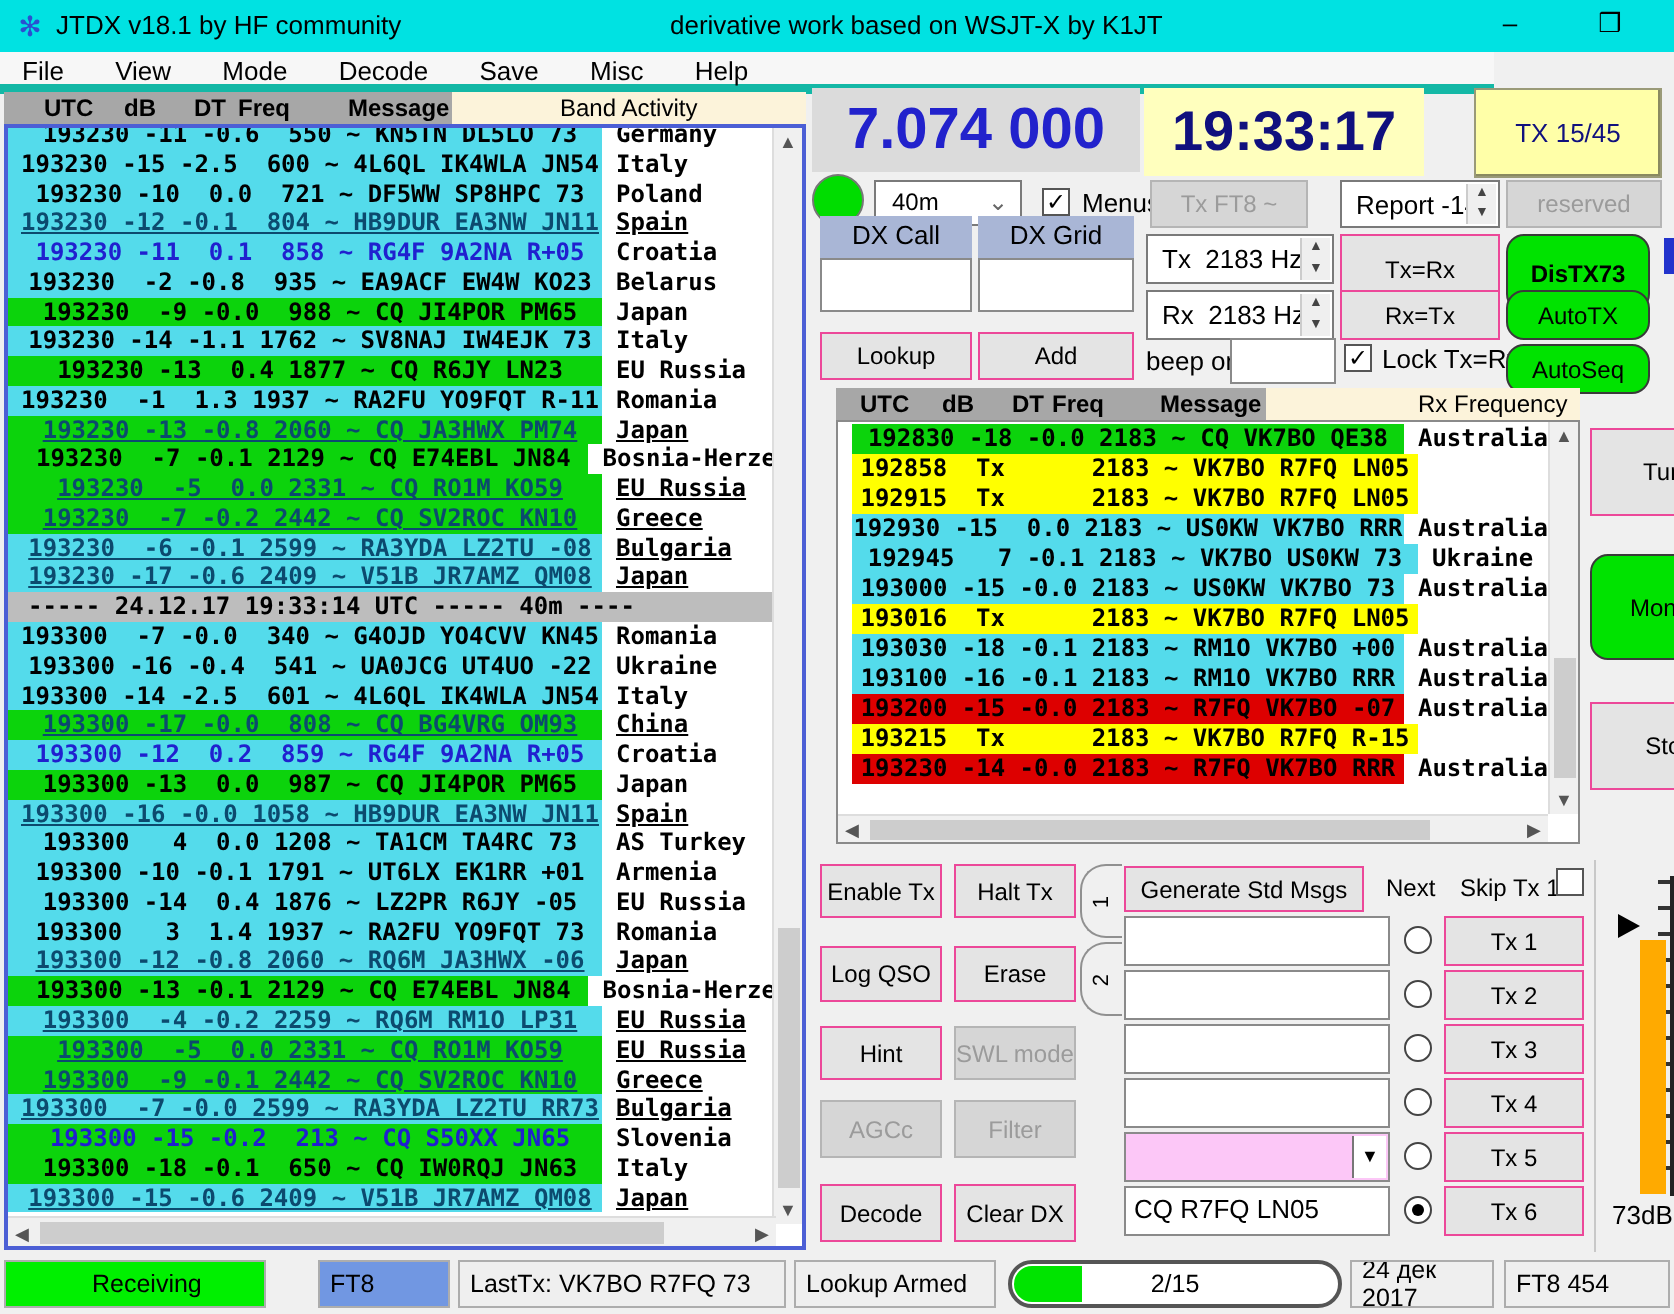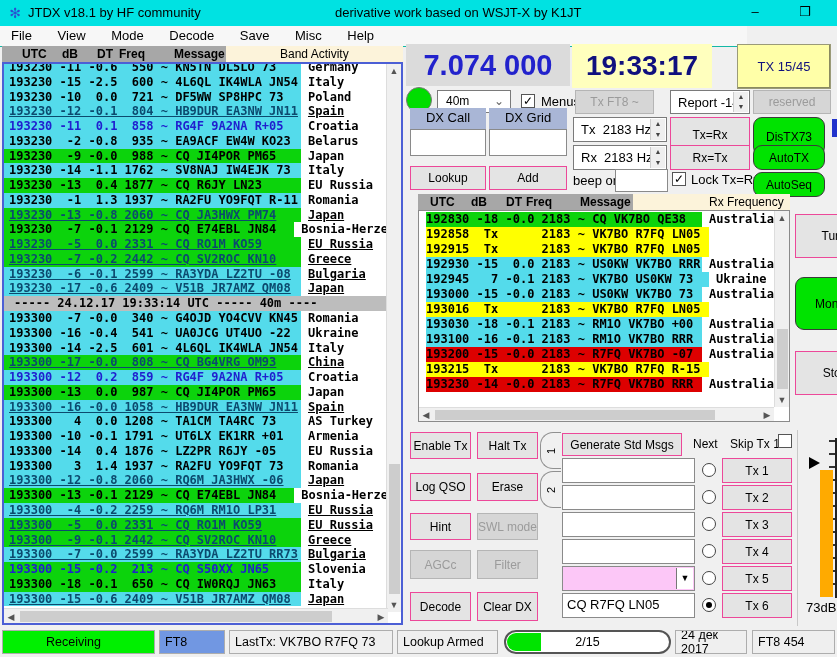--- a/index.html
+++ b/index.html
@@ -8,35 +8,35 @@
   .abs { position:absolute; }
 
   
   #titlebar { left:0; top:0; width:837px; height:26px; background:#00e2e2; }
   #app-icon { left:7px; top:5px; width:16px; height:16px; color:#2b4fd0; font-size:14px; line-height:16px; text-align:center; }
   #title-left { left:28px; top:5px; }
   #title-right { left:335px; top:5px; }
   .win-btn { top:4px; width:30px; height:18px; text-align:center; font-size:13px; line-height:16px; }
 
   
-  #menubar { left:0; top:26px; width:747px; height:21px; background:#f7f7f7; border-bottom:1px solid #14b8a6; }
+  #menubar { left:0; top:26px; width:747px; height:21px; background:#f7f7f7; border-bottom:5px solid #14b8a6; }
   .menu-item { display:inline-block; padding:2px 11px 0 11px; height:21px; }
 
   
   .thead { height:16px; font-weight:bold; font-size:12px; }
   .thead .gray { position:absolute; top:0; height:16px; background:#a7a7a7; }
   .thead .cream { position:absolute; top:0; height:16px; background:#fcf3da; }
   .thead span { position:absolute; top:1px; }
   #ba-header { left:2px; top:46px; width:401px; }
   #rx-header { left:418px; top:194px; width:372px; }
 
   
   #ba-box { left:2px; top:62px; width:401px; height:563px; border:2px solid #4c5fd5; background:#fff; overflow:hidden; }
   #rx-box { left:418px; top:210px; width:372px; height:212px; border:1px solid #8a8a8a; background:#fff; overflow:hidden; }
-  .trow { display:flex; white-space:pre; font:bold 12px "DejaVu Sans Mono", monospace; }
+  .trow { display:flex; white-space:pre; font:bold 12px "DejaVu Sans Mono", monospace;text-align:center; }
   #ba-rows .trow { height:14.78px; line-height:14.78px; }
   #rx-rows .trow { height:15px; line-height:15px; padding-left:7px; }
   #ba-rows .cell-msg { width:297px; padding-left:5px; }
   #rx-rows .cell-msg { width:283px; }
   .cell-ctry { padding-left:7px; color:#000; }
   .cell-ctry.u { text-decoration:underline; }
   .cyan  .cell-msg { background:#54dbeb; }
   .green .cell-msg { background:#0cd30c; }
   .yellow .cell-msg { background:#ffff00; }
   .red   .cell-msg { background:#dd0000; }
@@ -89,21 +89,21 @@
   .spinbox { background:#fff; border:1px solid #7a7a7a; font-size:13px; padding-left:7px; display:flex; align-items:center; }
   .spin-arrows { position:absolute; right:1px; top:1px; bottom:1px; width:15px; border-left:1px solid #ccc;
                  display:flex; flex-direction:column; }
   .spin-arrows span { flex:1; font-size:7px; color:#444; text-align:center; line-height:10px; background:#efefef; }
 
   #txft8-btn   { left:575px; top:90px;  width:79px; height:24px; }
   #report-spin { left:670px; top:90px;  width:80px; height:24px; }
   #reserved-btn{ left:753px; top:90px;  width:78px; height:24px; }
   #txhz-spin   { left:573px; top:117px; width:94px; height:25px; }
   #txeqrx-btn  { left:670px; top:117px; width:80px; height:36px; }
-  #distx73-btn { left:753px; top:117px; width:72px; height:39px; }
+  #distx73-btn { left:753px; top:117px; width:72px; height:39px;font-weight:bold; }
   #rxhz-spin   { left:573px; top:145px; width:94px; height:25px; }
   #rxeqtx-btn  { left:670px; top:145px; width:80px; height:25px; }
   #autotx-btn  { left:753px; top:145px; width:72px; height:25px; }
   #beep-lbl    { left:573px; top:173px; }
   #beep-field  { left:615px; top:169px; width:53px; height:23px; }
   #lock-cb     { left:672px; top:172px; }
   #lock-lbl    { left:691px; top:172px; }
   #autoseq-btn { left:753px; top:172px; width:72px; height:25px; }
   #blue-sliver { left:832px; top:119px; width:5px; height:18px; background:#2233cc; }
 
@@ -141,21 +141,21 @@
   #meter-ticks { left:829px; top:440px; width:6px; height:156px;
                  background:repeating-linear-gradient(to bottom, #333 0 2px, transparent 2px 13px); }
   #meter-bar { left:820px; top:470px; width:13px; height:127px; background:#ffaa00; }
   #meter-arrow { left:809px; top:457px; width:0; height:0; border-left:11px solid #000;
                  border-top:6px solid transparent; border-bottom:6px solid transparent; }
   #meter-lbl { left:806px; top:600px; font-size:13px; }
 
   
   .status { top:630px; height:24px; background:#efefef; border:1px solid #adadad; font-size:12.5px;
             display:flex; align-items:center; padding:0 5px; overflow:hidden; }
-  #st-receiving { left:2px; width:153px; background:#00f000;padding-left:43px; }
+  #st-receiving { left:2px; width:131px; background:#00f000;padding-left:43px; }
   #st-mode { left:159px; width:66px; background:#7197e2; }
   #st-lasttx { left:229px; width:164px; }
   #st-autotx { left:397px; width:101px; }
   #st-progress { left:504px; width:167px; background:#fff; border:2px solid #555; border-radius:12px; padding:0; }
   #st-progress .fill { position:absolute; left:1px; top:1px; bottom:1px; width:34px; background:#00e400; border-radius:10px 0 0 10px; }
   #st-progress .lbl { position:relative; width:100%; text-align:center; }
   #st-date { left:675px; width:72px; }
   #st-counter { left:752px; width:83px; }
 </style>
 </head>

